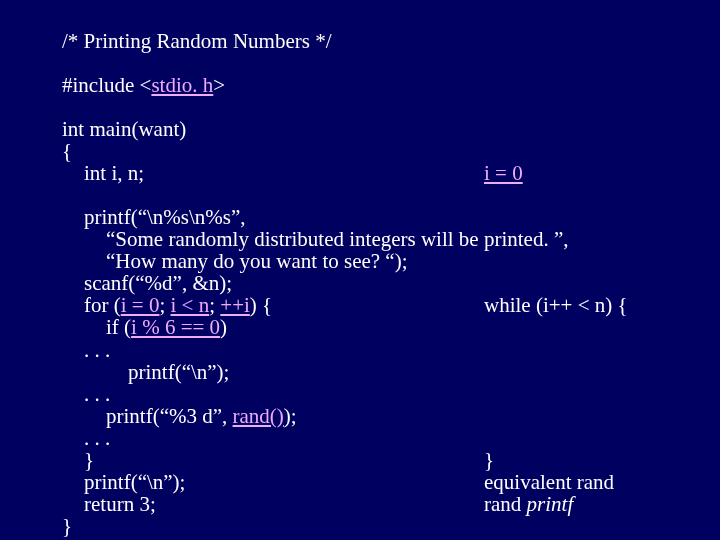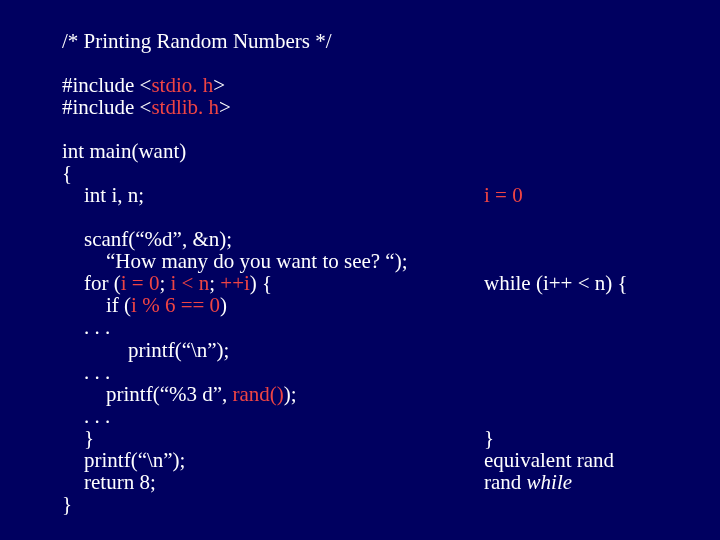--- a/index.html
+++ b/index.html
@@ -14,21 +14,21 @@
   }
   .page {
     position: relative;
     width: 720px;
     height: 540px;
     box-sizing: border-box;
     padding: 30px 0 0 62px;
     font-size: 21px;
     line-height: 1.05;
   }
-  .yellow { color: #ef4444; }
+  .yellow { color: #f0abfc; text-decoration: underline; }
   .blankline { height: 22px; }
   .indent1 { padding-left: 22px; }
   .indent2 { padding-left: 44px; }
   .indent3 { padding-left: 66px; }
   .main-col { float: left; width: 400px; }
   .side-col { float: left; width: 220px; padding-top: 0; }
   .row { clear: both; }
   .side-line { }
 </style>
 </head>
@@ -36,38 +36,37 @@
 
 <div class="page">
 
   <div>/* Printing Random Numbers */</div>
 
   <div class="blankline"></div>
 
   <div>
     <span>#include &lt;</span><span class="yellow">stdio. h</span><span>&gt;</span>
   </div>
-  <div>
-    <span>#include &lt;</span><span class="yellow">stdlib. h</span><span>&gt;</span>
-  </div>
 
   <div class="blankline"></div>
 
   <div>int main(want)</div>
   <div>{</div>
 
   <div class="row">
     <div class="main-col indent1">int   i, n;</div>
     <div class="side-col yellow side-line">i = 0</div>
   </div>
 
   <div class="row blankline"></div>
 
+  <div class="row indent1">printf(“\n%s\n%s”,</div>
+  <div class="row indent2">“Some randomly distributed integers will be printed. ”,</div>
+  <div class="row indent2">“How many do you want to see?  “);</div>
   <div class="row indent1">scanf(“%d”, &amp;n);</div>
-  <div class="row indent2">“How many do you want to see?  “);</div>
 
   <div class="row">
     <div class="main-col indent1">
       <span>for (</span><span class="yellow">i = 0</span><span>; </span><span class="yellow">i &lt; n</span><span>; </span><span class="yellow">++i</span><span>) {</span>
     </div>
     <div class="side-col side-line">while (i++ &lt; n) {</div>
   </div>
 
   <div class="row">
     <div class="main-col indent2">
@@ -92,21 +91,21 @@
     <div class="main-col indent1">}</div>
     <div class="side-col side-line">}</div>
   </div>
 
   <div class="row">
     <div class="main-col indent1">printf(“\n”);</div>
     <div class="side-col side-line">equivalent rand</div>
   </div>
 
   <div class="row">
-    <div class="main-col indent1">return 8;</div>
+    <div class="main-col indent1">return 3;</div>
     <div class="side-col side-line">
-      <span>rand </span><i>while</i>
+      <span>rand </span><i>printf</i>
     </div>
   </div>
 
   <div class="row">}</div>
 
 </div>
 
 </body></html>

